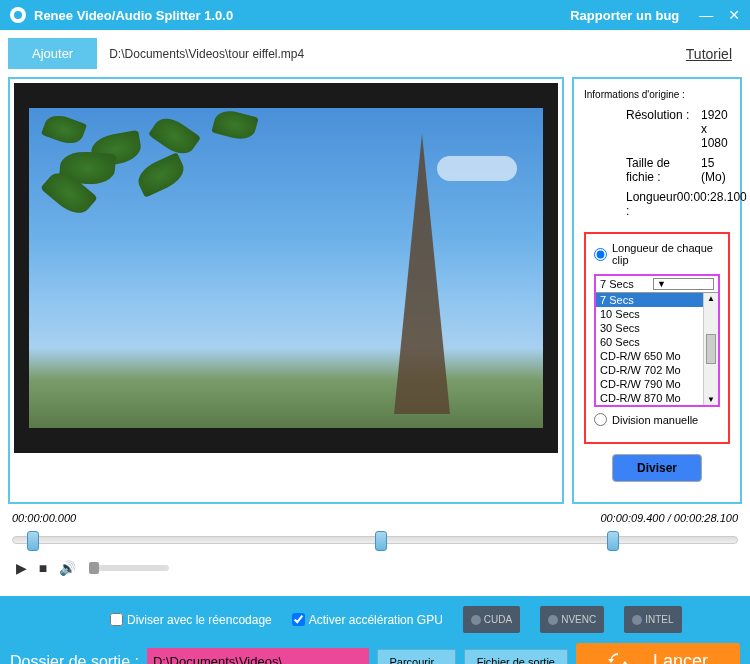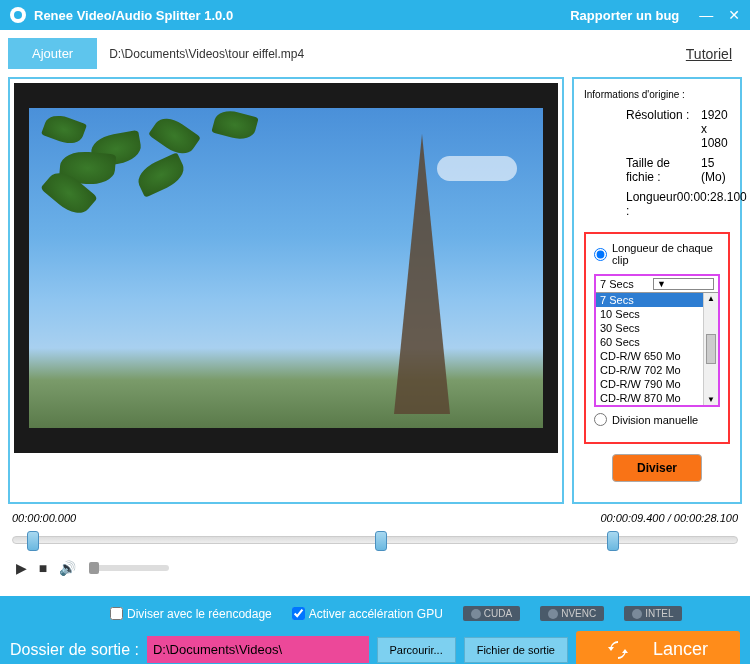--- a/index.html
+++ b/index.html
@@ -43,36 +43,36 @@
     .dropdown-sel { display: flex; align-items: center; padding: 2px 4px; font-size: 11px; border-bottom: 1px solid #999; }
     .dropdown-sel span { flex: 1; }
     .dd-arrow { border: 1px solid #888; padding: 0 3px; font-size: 9px; }
     .dropdown-list { position: relative; }
     .dd-item { font-size: 11px; padding: 1px 4px; cursor: pointer; }
     .dd-item.selected { background: #2d7dd2; color: white; }
     .dd-scroll { position: absolute; right: 0; top: 0; bottom: 0; width: 15px; border-left: 1px solid #ccc; background: #f0f0f0; display: flex; flex-direction: column; align-items: center; justify-content: space-between; }
     .dd-scroll-btn { font-size: 8px; padding: 1px; }
     .dd-thumb { width: 10px; height: 30px; background: #ccc; border: 1px solid #999; }
     
-    .diviser-btn { margin: 10px auto; padding: 6px 24px; border: 1px solid #aaa; border-radius: 4px; background: #f97316; font-size: 12px; font-weight: bold; cursor: pointer; display: block; }
+    .diviser-btn { margin: 10px auto; padding: 6px 24px; border: 1px solid #aaa; border-radius: 4px; background: #3b82f6; font-size: 12px; font-weight: bold; cursor: pointer; display: block; }
     
     .timeline { padding: 8px 4px; }
     .time-labels { display: flex; justify-content: space-between; font-size: 11px; margin-bottom: 6px; font-style: italic; }
     .slider-track { height: 8px; background: linear-gradient(to bottom, #ddd, #eee); border: 1px solid #ccc; border-radius: 4px; position: relative; margin: 12px 0; }
     .slider-handle { position: absolute; top: -6px; width: 12px; height: 20px; background: linear-gradient(to bottom, #a8d8f0, #6bb8e0); border: 1px solid #4a90c0; border-radius: 3px; }
     
     .controls { display: flex; align-items: center; gap: 12px; padding: 4px; }
     .ctrl-btn { cursor: pointer; font-size: 14px; color: #333; }
     .vol-slider { width: 80px; height: 6px; background: #ddd; border-radius: 3px; position: relative; }
     .vol-thumb { position: absolute; left: 0; top: -3px; width: 10px; height: 12px; background: #999; border-radius: 2px; }
     
     .bottom-bar { background: #2cb3e8; padding: 10px; }
     .checks { display: flex; gap: 20px; align-items: center; font-size: 12px; color: white; margin-bottom: 10px; padding-left: 100px; }
     .checks label { display: flex; align-items: center; gap: 4px; }
-    .badge { background: #4a5a6a; color: #ccc; padding: 2px 8px; font-size: 10px; border-radius: 2px; display: flex; align-items: center; gap: 3px; text-align: center; }
+    .badge { background: #4a5a6a; color: #ccc; padding: 8px 8px; font-size: 10px; border-radius: 2px; display: flex; align-items: center; gap: 3px; text-align: center; }
     .badge-icon { width: 10px; height: 10px; background: #7a8a9a; border-radius: 50%; }
     
     .output-row { display: flex; align-items: center; gap: 8px; }
     .output-label { color: white; font-size: 16px; }
     .output-path { flex: 1; background: #ec4899; padding: 6px; font-size: 13px; border: none; }
     .browse-btn { background: #7dd0f0; border: 1px solid #5bb0d0; padding: 6px 12px; font-size: 11px; cursor: pointer; }
     .lancer-btn { background: #ff8c1a; color: white; padding: 8px 32px; font-size: 18px; border: none; border-radius: 3px; cursor: pointer; display: flex; align-items: center; gap: 25px; }
     .lancer-icon { width: 20px; height: 20px; }
   </style>
 </head>

